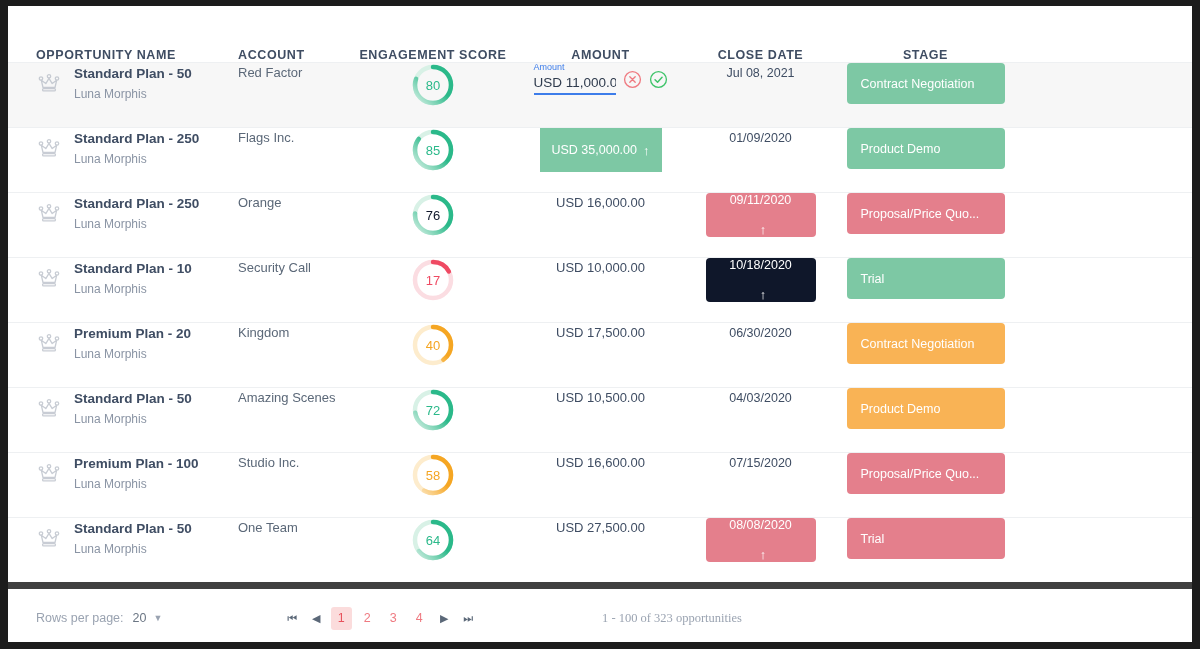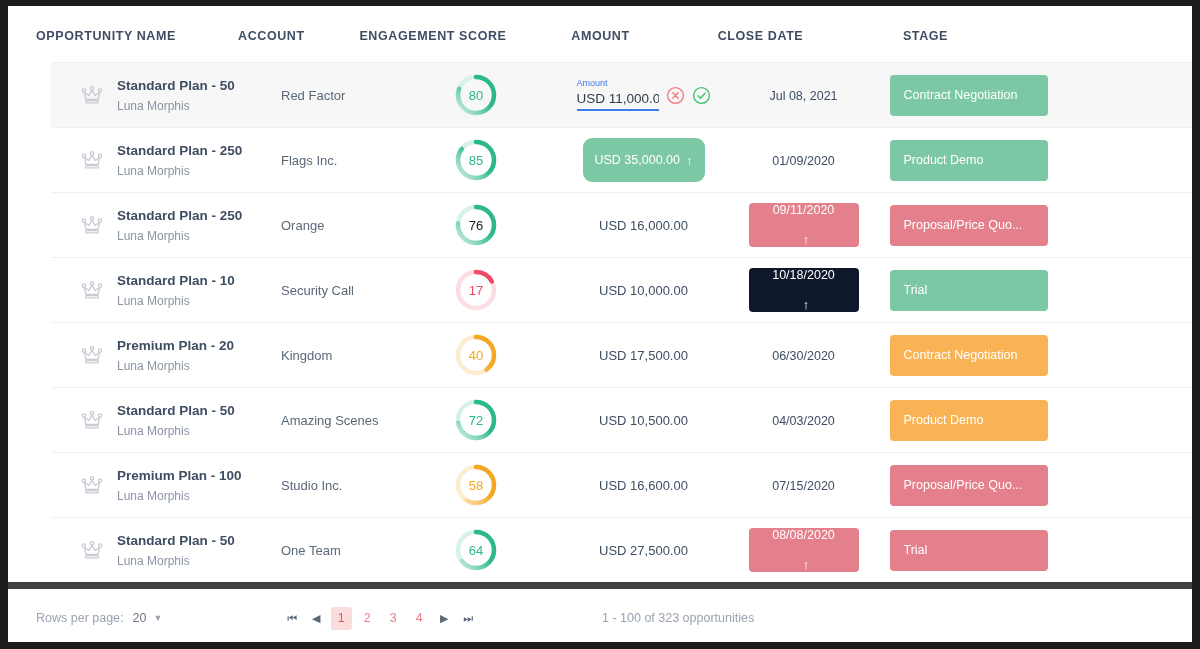--- a/index.html
+++ b/index.html
@@ -13,21 +13,21 @@
     position:absolute;
     left:8px; top:6px;
     width:1184px; height:636px;
     background:#ffffff;
     overflow:hidden;
   }
 
   
   .thead{
     display:flex;
-    align-items:center;
+    align-items:flex-end;
     height:56px;
     padding:4px 0 0 0;
     box-sizing:border-box;
   }
   .th{
     font-size:12.5px;
     font-weight:bold;
     letter-spacing:.6px;
     color:#3f4d63;
     text-transform:uppercase;
@@ -42,25 +42,23 @@
   .c-date  {width:145px; text-align:center;}
   .c-stage {width:185px; text-align:center;}
   .c-rest  {flex:1;}
 
   .thead .c-name {padding-left:28px;}
   .thead .c-acct {text-align:left;}
 
   
   .row{
     display:flex;
-    align-items:center;
     height:65px;
     border-top:1px solid #eef0f2;
     box-sizing:border-box;
-    margin-left:43px;
   }
   .row.first{border-top:1px solid #eef0f2;}
   .row.active{background:#f7f7f7;}
 
   .namecell{display:flex;align-items:center;}
   .crown{width:26px;height:26px;margin-right:12px;flex:none;opacity:.75;}
   .ntxt{line-height:1.25;}
   .nplan{font-size:13.5px;font-weight:bold;color:#3f4d63;white-space:nowrap;}
   .nsub{font-size:12px;color:#8a94a4;margin-top:2px;}
 
@@ -73,21 +71,21 @@
   .donut .val{
     position:absolute;left:0;top:0;width:44px;height:44px;
     display:flex;align-items:center;justify-content:center;
     font-size:13px;
   }
 
   
   .amt-plain{font-size:13px;color:#3f4d63;white-space:nowrap;}
   .amt-pill{
     display:inline-flex;align-items:center;justify-content:space-between;
-    width:122px;height:44px;border-radius:9px;box-sizing:border-box;
+    width:122px;height:44px;border-radius:0;box-sizing:border-box;
     padding:0 12px;color:#ffffff;font-size:12.5px;white-space:nowrap;
   }
   .amt-pill .arrow{font-size:13px;margin-left:6px;}
 
   
   .editcell{display:flex;align-items:center;justify-content:center;gap:7px;}
   .editbox{display:flex;flex-direction:column;align-items:flex-start;}
   .editlabel{font-size:9px;color:#3d7dea;line-height:1;margin-bottom:3px;}
   .editinput{
     font-family:"Liberation Sans", sans-serif;
@@ -131,21 +129,21 @@
 
   .pager{flex:1;display:flex;align-items:center;justify-content:center;gap:5px;}
   .pbtn{
     min-width:21px;height:23px;border-radius:3px;
     display:flex;align-items:center;justify-content:center;
     font-size:12.5px;color:#ef7a81;cursor:pointer;padding:0 5px;
     box-sizing:border-box;
   }
   .pbtn.cur{background:#fbdcdc;color:#e8535d;font-weight:normal;}
   .pnav{color:#5b6878;font-size:11px;width:19px;text-align:center;cursor:pointer;}
-  .summary{width:430px;text-align:left;color:#9aa3b1;font-size:12.5px;padding-left:4px;}
+  .summary{width:430px;text-align:left;color:#9aa3b1;font-size:12.5px;padding-left:4px;font-family:Liberation Serif, serif;}
   .spacer{width:160px;}
 </style>
 </head>
 <body>
 
 <div class="frame">
 
   <div class="thead">
     <div class="th c-name">OPPORTUNITY NAME</div>
     <div class="th c-acct">ACCOUNT</div>

